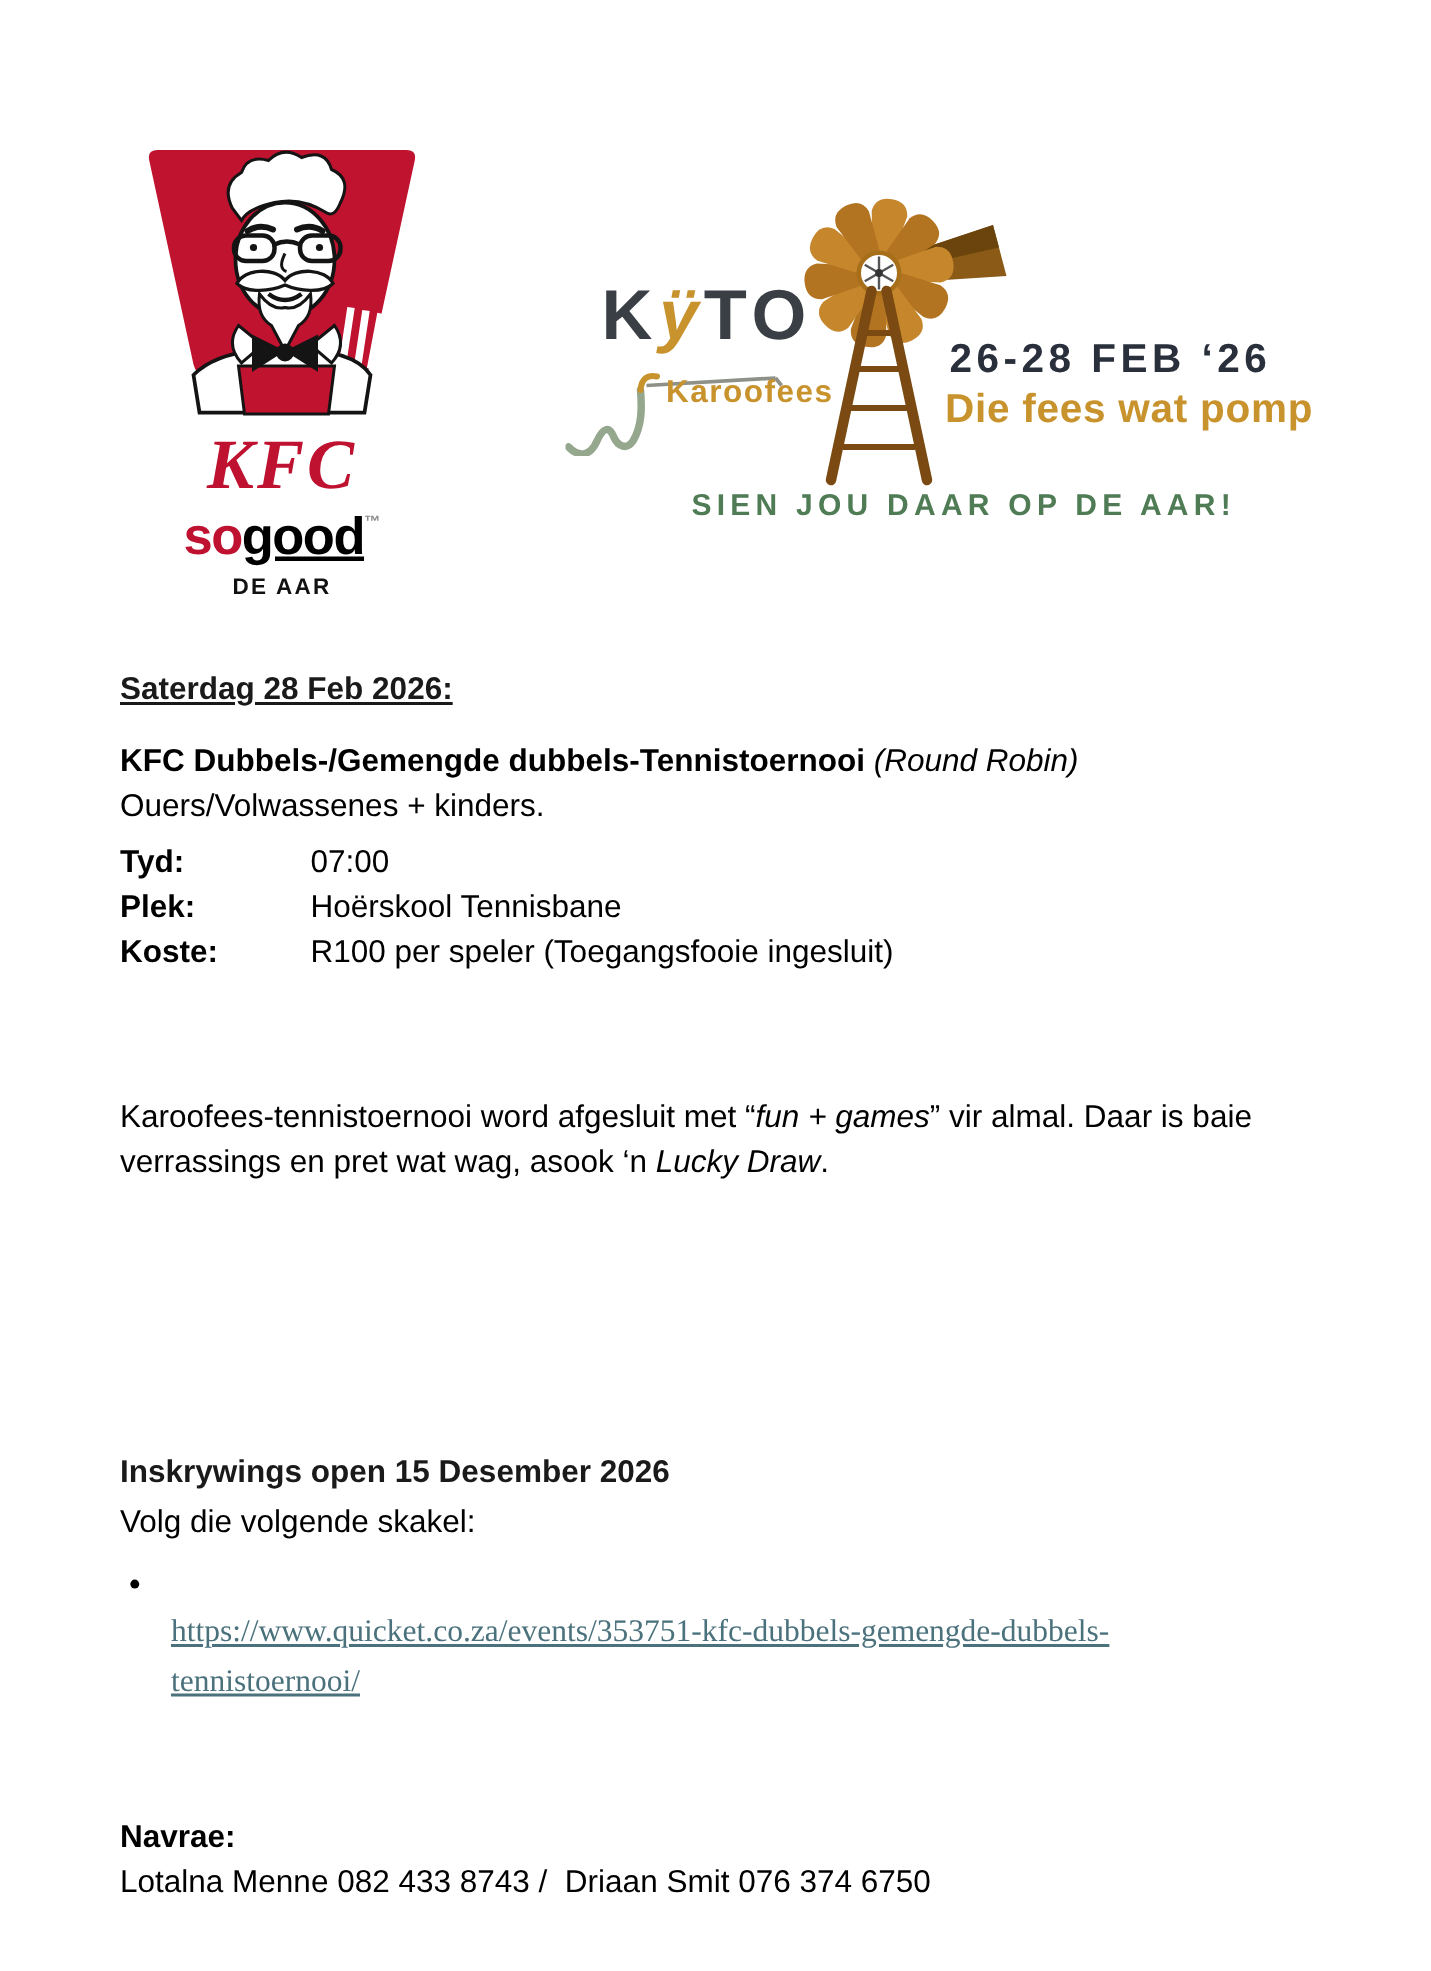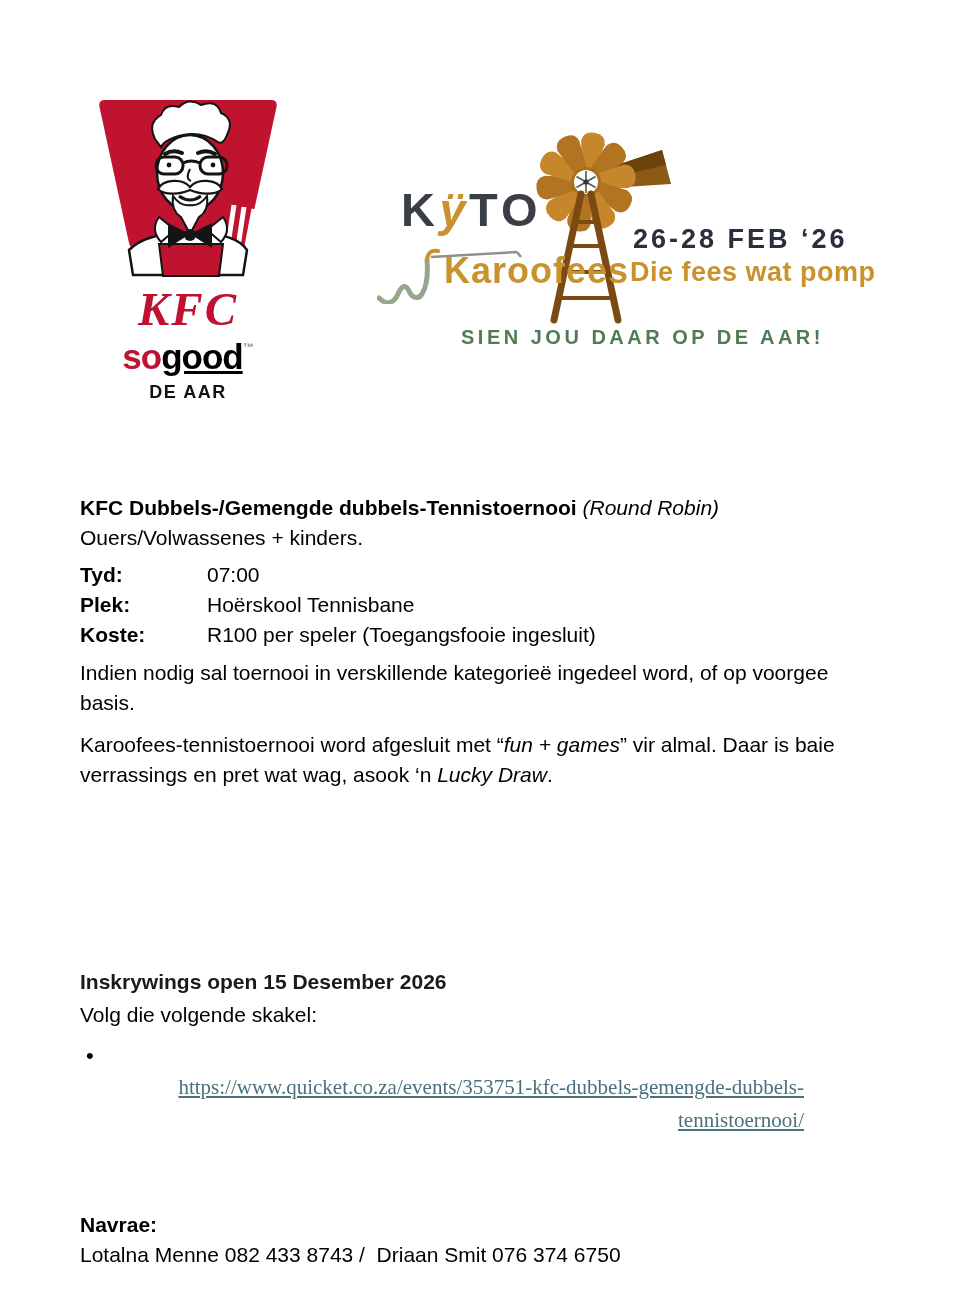--- a/index.html
+++ b/index.html
@@ -21,37 +21,37 @@
   .kfc-word {
     font-family: "Liberation Serif", serif;
     font-style: italic; font-weight: bold;
     font-size: 47px; line-height: 40px;
     color: #bf1231; letter-spacing: 2px; margin-top: -2px;
   }
   .sogood { font-size: 35px; font-weight: bold; line-height: 36px; letter-spacing: -1px; }
   .sogood .so { color: #bf1231; }
   .sogood .good { color: #000000; text-decoration: underline; }
   .sogood .tm { font-size: 11px; color: #8a8a8a; vertical-align: 18px; letter-spacing: 0; }
-  .de-aar { font-size: 18px; font-weight: bold; color: #111; letter-spacing: 1.5px; margin-top: 7px; }
+  .de-aar { font-size: 15px; font-weight: bold; color: #111; letter-spacing: 1.5px; margin-top: 7px; }
 
   
   .kyto-word {
     left: 401px; top: 186px;
     font-size: 47px; font-weight: bold; letter-spacing: 4px;
     color: #3a3f46; line-height: 48px;
   }
   .kyto-word .y { color: #c8922c; font-style: italic; }
   .kyto-dates {
     left: 633px; top: 224px;
     font-size: 27px; font-weight: bold; letter-spacing: 3px;
     color: #2a303b;
   }
   .karoofees {
     left: 444px; top: 250px;
-    font-size: 36px; font-weight: bold; color: #c8922c; letter-spacing: 1px;
+    font-size: 21px; font-weight: bold; color: #c8922c; letter-spacing: 1px;
   }
   .kyto-slogan {
     left: 630px; top: 257px;
     font-size: 27px; font-weight: bold; color: #c8922c; letter-spacing: 0.5px;
   }
   .kyto-tagline {
     left: 461px; top: 326px;
     font-size: 20px; font-weight: bold; color: #4f7c55; letter-spacing: 3.5px;
   }
 
@@ -65,21 +65,21 @@
   .detail-row { display: flex; }
   .detail-label { width: 127px; font-weight: bold; flex: 0 0 127px; }
   .para { width: 790px; }
   .bullet-dot { left: 86px; top: 1041px; font-size: 22px; }
   .bullet-text { left: 114px; top: 1043px; }
   .quicket-link {
     left: 114px; top: 1071px; width: 690px;
     font-family: "Liberation Serif", serif;
     font-size: 21px; line-height: 33px;
     color: #4a717c; text-decoration: underline;
-    word-break: break-word; display: block; text-align: right;
+    word-break: break-word; display: block;
   }
   .contact-line { white-space: pre-wrap; }
 </style>
 </head>
 <body>
 
 <div class="page">
 
   <div class="abs kfc-block">
     <svg width="186" height="190" viewBox="0 0 186 190">
@@ -178,41 +178,41 @@
       <path d="M54,15 L140,10 M140,10 L144,15" stroke="#8d9188" stroke-width="2.5" fill="none"></path>
     </svg>
 
     <div class="abs kyto-word"><span>K</span><span class="y">ÿ</span><span>TO</span></div>
     <div class="abs kyto-dates">26-28 FEB ‘26</div>
     <div class="abs karoofees">Karoofees</div>
     <div class="abs kyto-slogan">Die fees wat pomp</div>
     <div class="abs kyto-tagline">SIEN JOU DAAR OP DE AAR!</div>
   </div>
 
+  <div class="abs section-heading heading-underline" style="top:448px;">Saterdag 28 Feb 2026:</div>
 
   <div class="abs left80 body-text" style="top:493px;"><span class="b">KFC Dubbels-/Gemengde dubbels-Tennistoernooi</span><span> </span><span class="i">(Round Robin)</span></div>
 
   <div class="abs left80 body-text" style="top:523px;">Ouers/Volwassenes + kinders.</div>
 
   <div class="abs left80 body-text" style="top:560px;">
     <div class="detail-row">
       <span class="detail-label">Tyd:</span>
       <span>07:00</span>
     </div>
     <div class="detail-row">
       <span class="detail-label">Plek:</span>
       <span>Hoërskool Tennisbane</span>
     </div>
     <div class="detail-row">
       <span class="detail-label">Koste:</span>
       <span>R100 per speler (Toegangsfooie ingesluit)</span>
     </div>
   </div>
 
-  <div class="abs left80 body-text para" style="top:658px;">Indien nodig sal toernooi in verskillende kategorieë ingedeel word, of op voorgee basis.</div>
 
   <div class="abs left80 body-text para" style="top:730px;"><span>Karoofees-tennistoernooi word afgesluit met “</span><span class="i">fun + games</span><span>” vir almal. Daar is baie verrassings en pret wat wag, asook ‘n </span><span class="i">Lucky Draw</span><span>.</span></div>
 
   <div class="abs section-heading" style="top:970px; text-decoration:none;">Inskrywings open 15 Desember 2026</div>
   <div class="abs left80 body-text" style="top:1000px;">Volg die volgende skakel:</div>
 
   <div class="abs body-text bullet-dot">•</div>
 
   <a href="#" class="abs quicket-link">https://www.quicket.co.za/events/353751-kfc-dubbels-gemengde-dubbels-tennistoernooi/</a>
 

